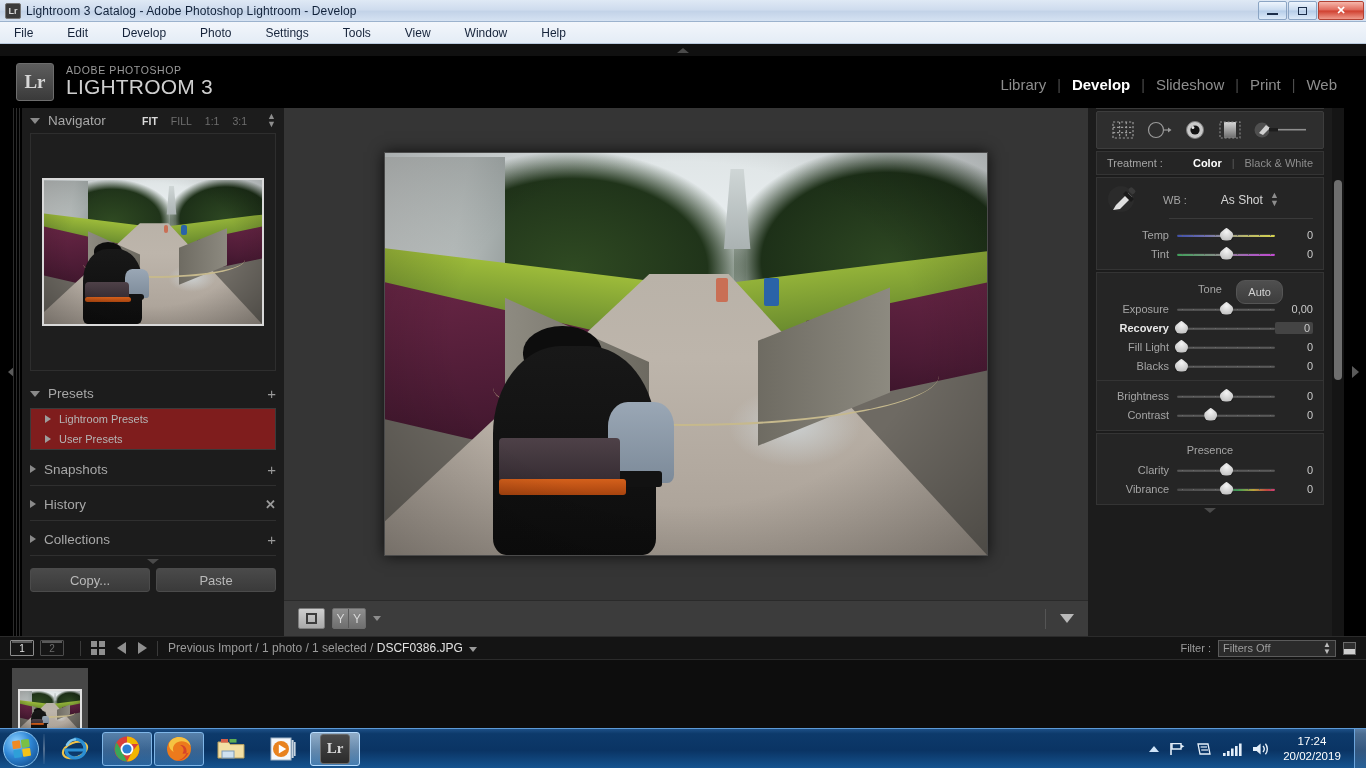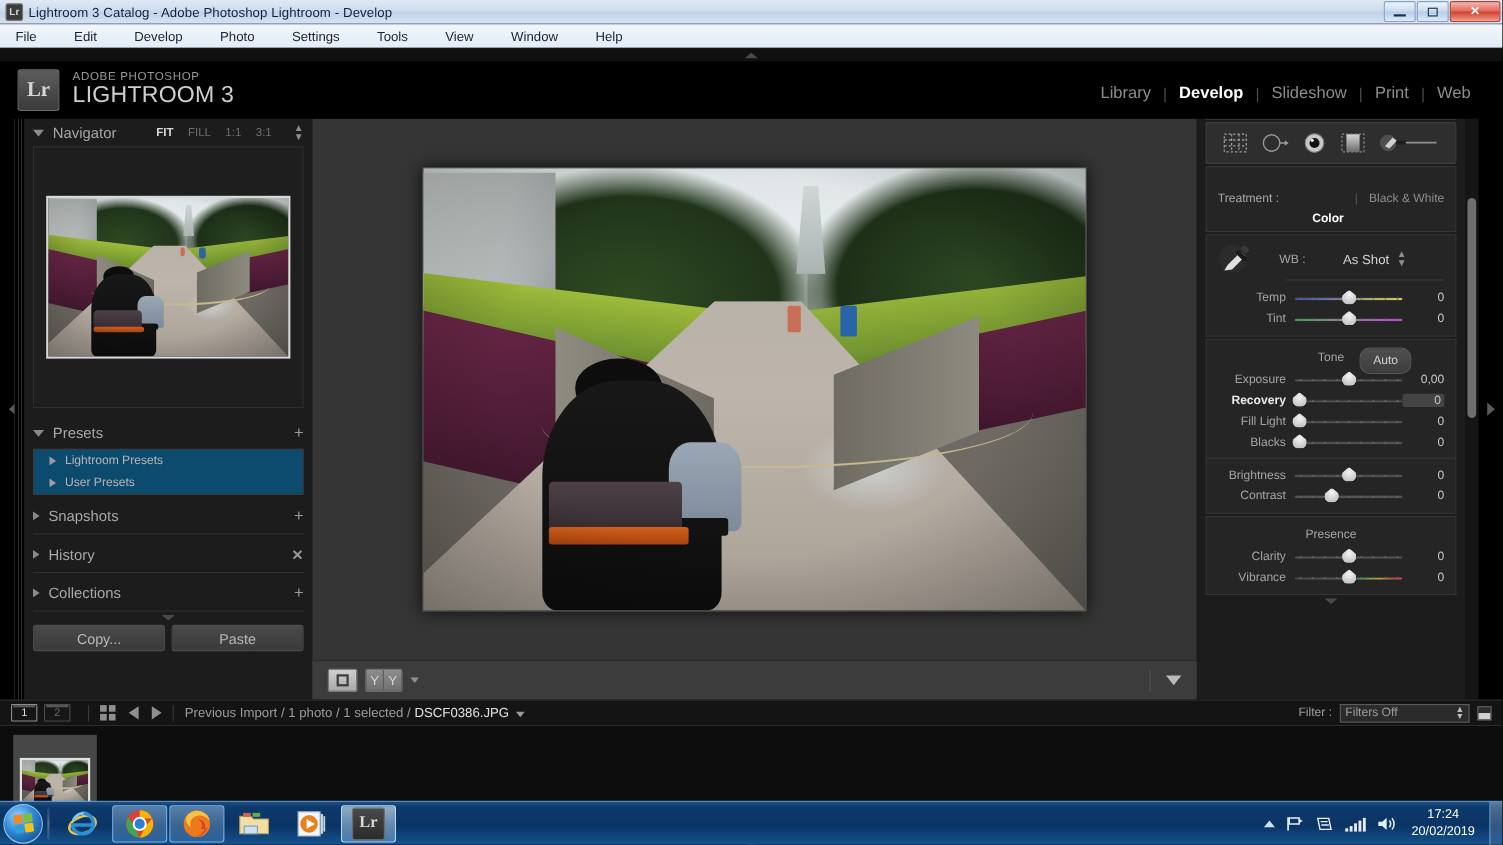--- a/index.html
+++ b/index.html
@@ -119,21 +119,21 @@
   .zoomlevels .zl.active { color: #dadada; font-weight: bold; }
   .stepper { display: inline-block; font-size: 9px; color: #8e8e8e; line-height: .85; margin-left: 7px; text-align:center;}
   .plus { color: #9a9a9a; font-size: 15px; line-height: 1; }
 
   .nav-view {
     height: 238px; background: #1e1e1e; border: 1px solid #2e2e2e;
     display: flex; align-items: center; justify-content: center;
   }
   .nav-photo { width: 222px; height: 148px; border: 2px solid #d9d9d9; overflow: hidden; }
 
-  .preset-box { background: #0c4a6e; border: 1px solid #3a3a3a; margin-top: 2px; }
+  .preset-box { background: #7f1d1d; border: 1px solid #3a3a3a; margin-top: 2px; }
   .preset-row { display: flex; align-items: center; height: 20px; padding-left: 14px; font-size: 11px; color: #b5b5b5; }
   .preset-row .tri-right { margin-right: 8px; border-left-color: #9d9d9d; }
   .sep-line { height: 1px; background: #2f2f2f; margin: 3px 0 0 0; }
   .collapsed-head { display: flex; align-items: center; height: 26px; color: #a7a7a7; font-size: 13.5px; }
   .xmark { color: #9a9a9a; font-size: 13px; font-weight: bold; }
 
   .cp-grip { display: flex; align-items: center; justify-content: center; height: 10px; }
   .cp-row { display: flex; gap: 6px; margin-top: 2px; }
   .lrbtn {
     flex: 1; height: 24px; border-radius: 3px; border: 1px solid #4b4b4b;
@@ -176,21 +176,21 @@
   .tool-strip {
     height: 38px; background: #2e2e2e; border: 1px solid #3d3d3d; border-radius: 2px;
     display: flex; align-items: center; justify-content: space-around; padding: 0 8px; margin-top: 2px;
   }
   .basic-head { display: flex; align-items: center; justify-content: flex-end; height: 28px; color: #b5b5b5; font-size: 13.5px; }
 
   .sect { background: #252525; border: 1px solid #343434; margin-top: 2px; padding: 6px 10px; }
   .treat-row { display: flex; align-items: center; font-size: 11px; color: #a5a5a5; gap: 10px; }
   .treat-row .lbl { flex: 0 0 auto; }
   .treat-row .opt { color: #8d8d8d; }
-  .treat-row .opt.active { color: #ffffff; font-weight: bold; margin-top: 36px; }
+  .treat-row .opt.active { color: #ffffff; font-weight: bold; }
   .treat-row .pipe { color: #5a5a5a; }
 
   .wb-row { display: flex; align-items: center; height: 32px; }
   .dropper { width: 34px; height: 30px; position: relative; }
   .wb-label { font-size: 11px; color: #a5a5a5; margin-left: 22px; }
   .wb-value { font-size: 12px; color: #d5d5d5; margin-left: 34px; }
 
   .slider-row { display: flex; align-items: center; height: 19px; font-size: 11px; }
   .sl-label { width: 70px; text-align: right; color: #a5a5a5; padding-right: 8px; }
   .sl-label.bold { color: #e8e8e8; font-weight: bold; }

